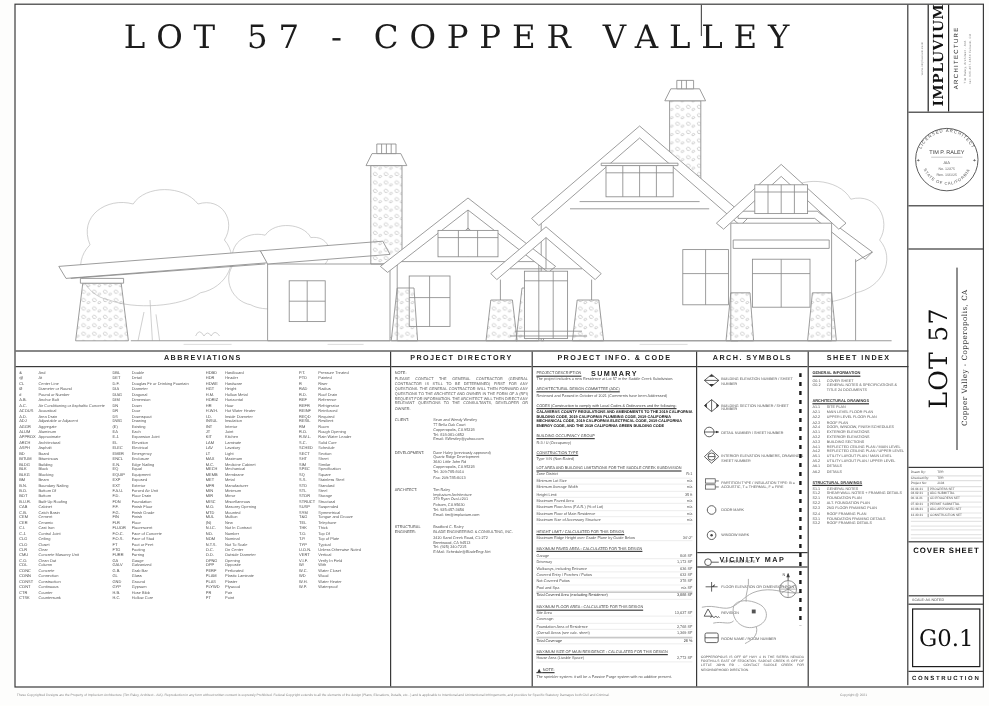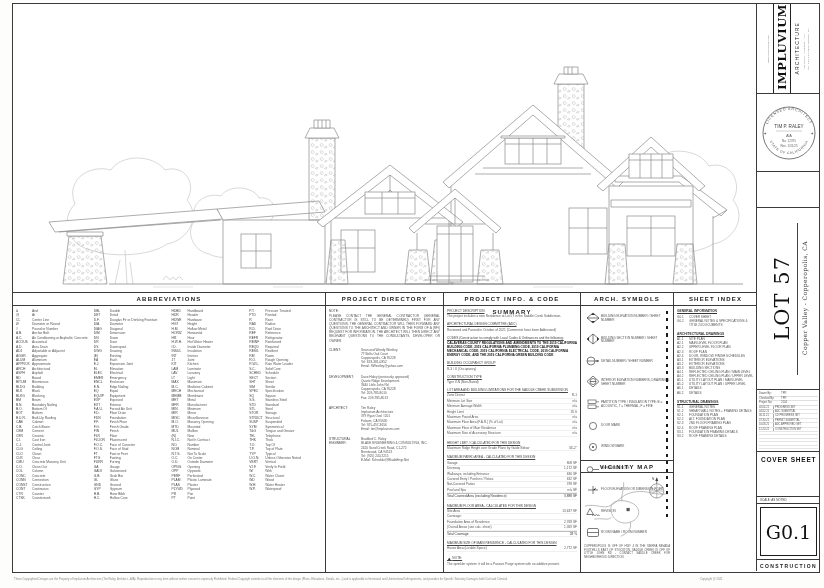--- a/index.html
+++ b/index.html
@@ -106,20 +106,24 @@
 
   svg text { font-family:"Liberation Sans", sans-serif; }
 </style>
 </head>
 <body>
 
 <div class="sheet">
 
   <div class="main">
 
+    <div class="title-zone">
+      <div class="sheet-title">LOT 57 - COPPER VALLEY</div>
+      <div class="title-divider"></div>
+    </div>
 
     <div class="drawing-zone">
       <svg width="744" height="234" viewBox="0 0 744 234">
         <defs>
           <pattern id="stone" width="9" height="7" patternUnits="userSpaceOnUse">
             <path d="M1 2.5 Q2.2 0.8 3.8 2.2 Q5.2 3.6 3.4 4.4 Q1.2 5 1 2.5 M5.6 5 Q6.6 3.4 8.2 4.8 Q7.6 6.4 5.8 6 Z" stroke="#9a9a9a" stroke-width="0.35" fill="none"></path>
           </pattern>
         </defs>
 
         <g stroke="#bdbdbd" stroke-width="0.6" fill="none">

